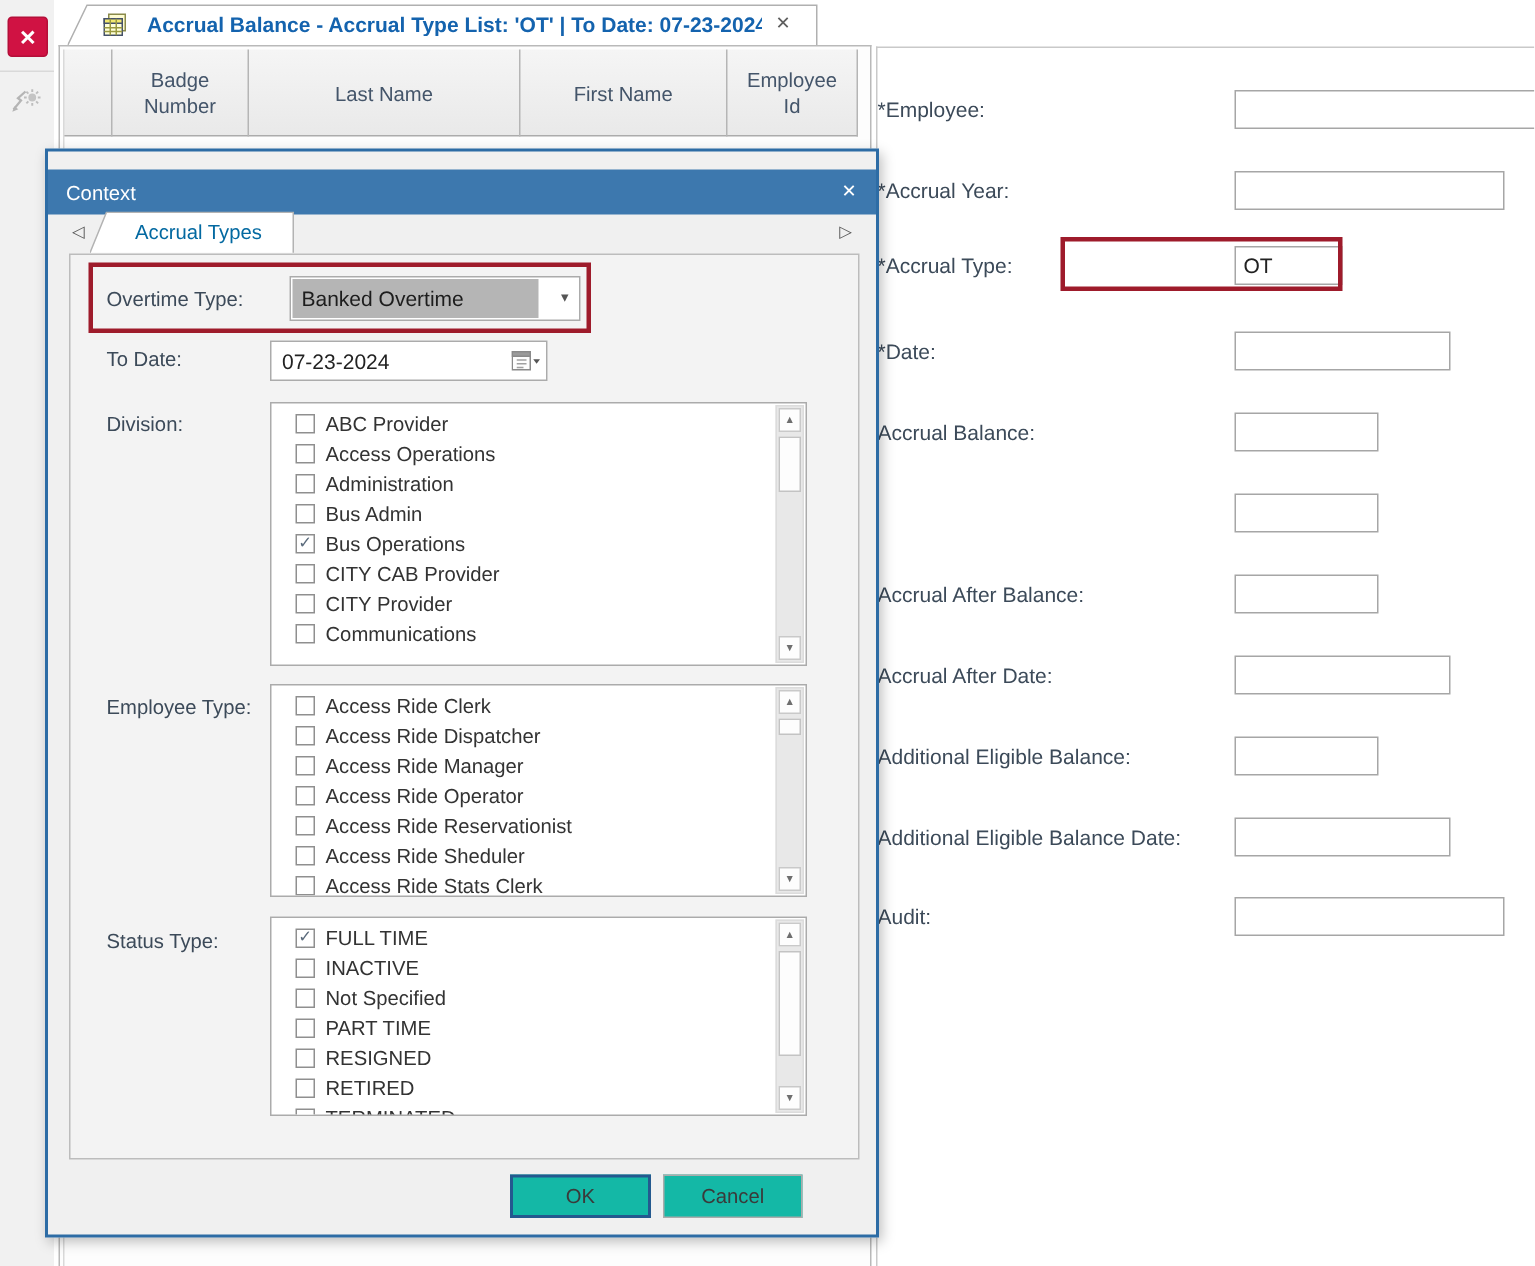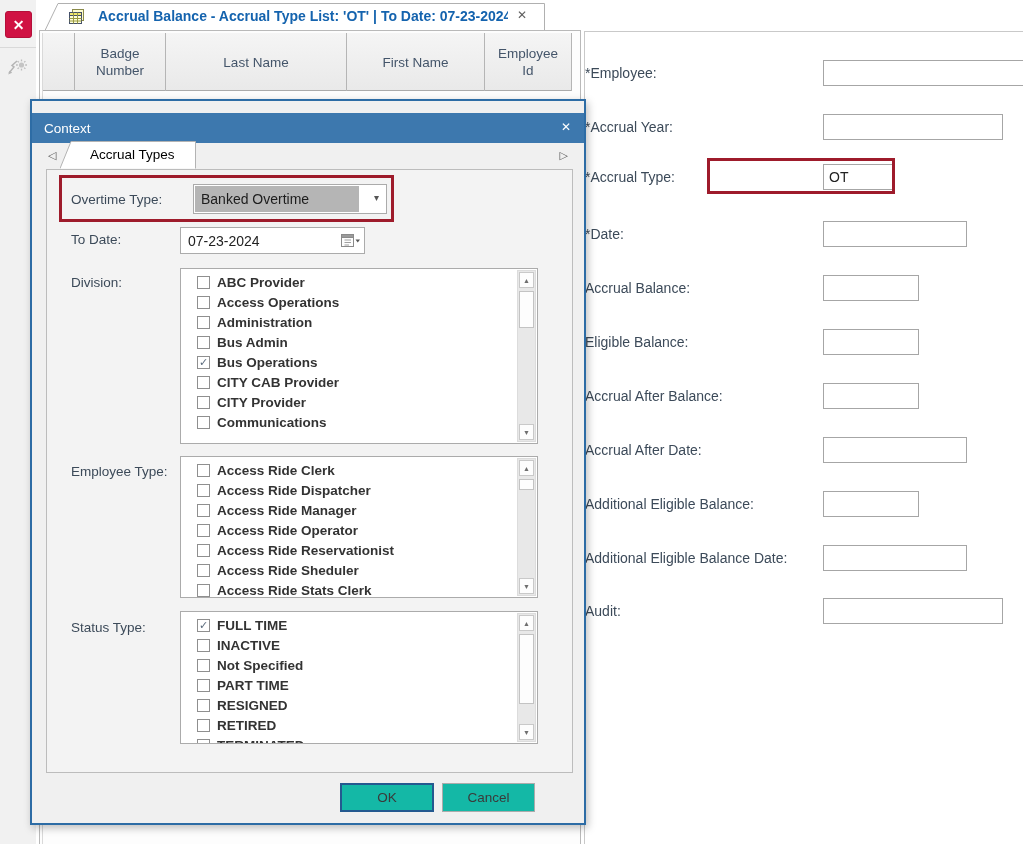--- a/index.html
+++ b/index.html
@@ -69,21 +69,21 @@
     position:absolute;left:0;top:12px;right:0;height:30px;background:var(--dlg-blue);
     color:#fff;font-size:13.5px;display:flex;align-items:center;padding:0 12px;
   }
   .dlg-close{position:absolute;right:13px;top:7px;font-size:12px;color:#fff;cursor:pointer;}
   .tabstrip{position:absolute;left:4px;right:4px;top:40px;height:28px;}
   .nav-arrow{position:absolute;top:7px;font-size:11px;color:#555;cursor:pointer;line-height:14px;}
   .nav-arrow.left{left:12px;}
   .nav-arrow.right{right:12px;}
   .dlg-tab{position:absolute;left:24px;top:0;width:136px;height:28px;cursor:pointer;}
   .dlg-tab svg{position:absolute;left:0;top:0;}
-  .dlg-tab-label{position:absolute;left:30px;top:6px;font-size:13.5px;color:#000000;}
+  .dlg-tab-label{position:absolute;left:30px;top:6px;font-size:13.5px;color:#0369a1;}
   .groupbox{
     position:absolute;left:14px;top:68px;width:527px;height:604px;
     border:1px solid #bcbcbc;background:#f3f3f3;
   }
   .gb-label{position:absolute;left:24px;color:#3c4a59;font-size:13.5px;white-space:nowrap;}
   .red-box{position:absolute;border:3px solid var(--red);pointer-events:none;}
   .red-box.accrual{left:12px;top:5px;width:335px;height:47px;}
   
   .combo{
     position:absolute;left:146px;top:14px;width:194px;height:30px;background:#fff;
@@ -105,21 +105,21 @@
   .listbox{
     position:absolute;left:133px;width:358px;background:#fff;border:1px solid #ababab;overflow:hidden;
   }
   .cb-item{
     display:flex;align-items:center;height:20px;padding-left:16px;gap:7px;cursor:pointer;
   }
   .cb{
     width:13px;height:13px;border:1px solid #8f8f8f;background:#fff;flex:0 0 13px;
     font-size:11px;line-height:11px;color:#5b6b7c;text-align:center;
   }
-  .cb-label{font-size:13.5px;color:#333;white-space:nowrap;font-weight:bold;}
+  .cb-label{font-size:13.5px;color:#333;white-space:nowrap;}
   
   .sbar{
     position:absolute;top:1px;bottom:1px;right:1px;width:19px;background:#e8e8e8;
     border:1px solid #dcdcdc;
   }
   .sb-btn{
     position:absolute;left:1px;right:1px;height:16px;background:#fdfdfd;border:1px solid #c9c9c9;
     font-size:7px;color:#6e6e6e;text-align:center;line-height:15px;cursor:pointer;
   }
   .sb-btn.up{top:1px;}
@@ -208,21 +208,20 @@
   </div>
         <div class="form-row" style="top: 189px; left: 0px; width: 439px;">
     <span class="form-label">*Date:</span>
     <input class="form-input" type="text" value="" style="width: 144px;">
   </div>
         <div class="form-row" style="top: 243px; left: 0px; width: 439px;">
     <span class="form-label">Accrual Balance:</span>
     <input class="form-input" type="text" value="" style="width: 96px;">
   </div>
         <div class="form-row" style="top: 297px; left: 0px; width: 439px;">
-    <span class="form-label">Eligible Balance:</span>
     <input class="form-input" type="text" value="" style="width: 96px;">
   </div>
         <div class="form-row" style="top: 351px; left: 0px; width: 439px;">
     <span class="form-label">Accrual After Balance:</span>
     <input class="form-input" type="text" value="" style="width: 96px;">
   </div>
         <div class="form-row" style="top: 405px; left: 0px; width: 439px;">
     <span class="form-label">Accrual After Date:</span>
     <input class="form-input" type="text" value="" style="width: 144px;">
   </div>

